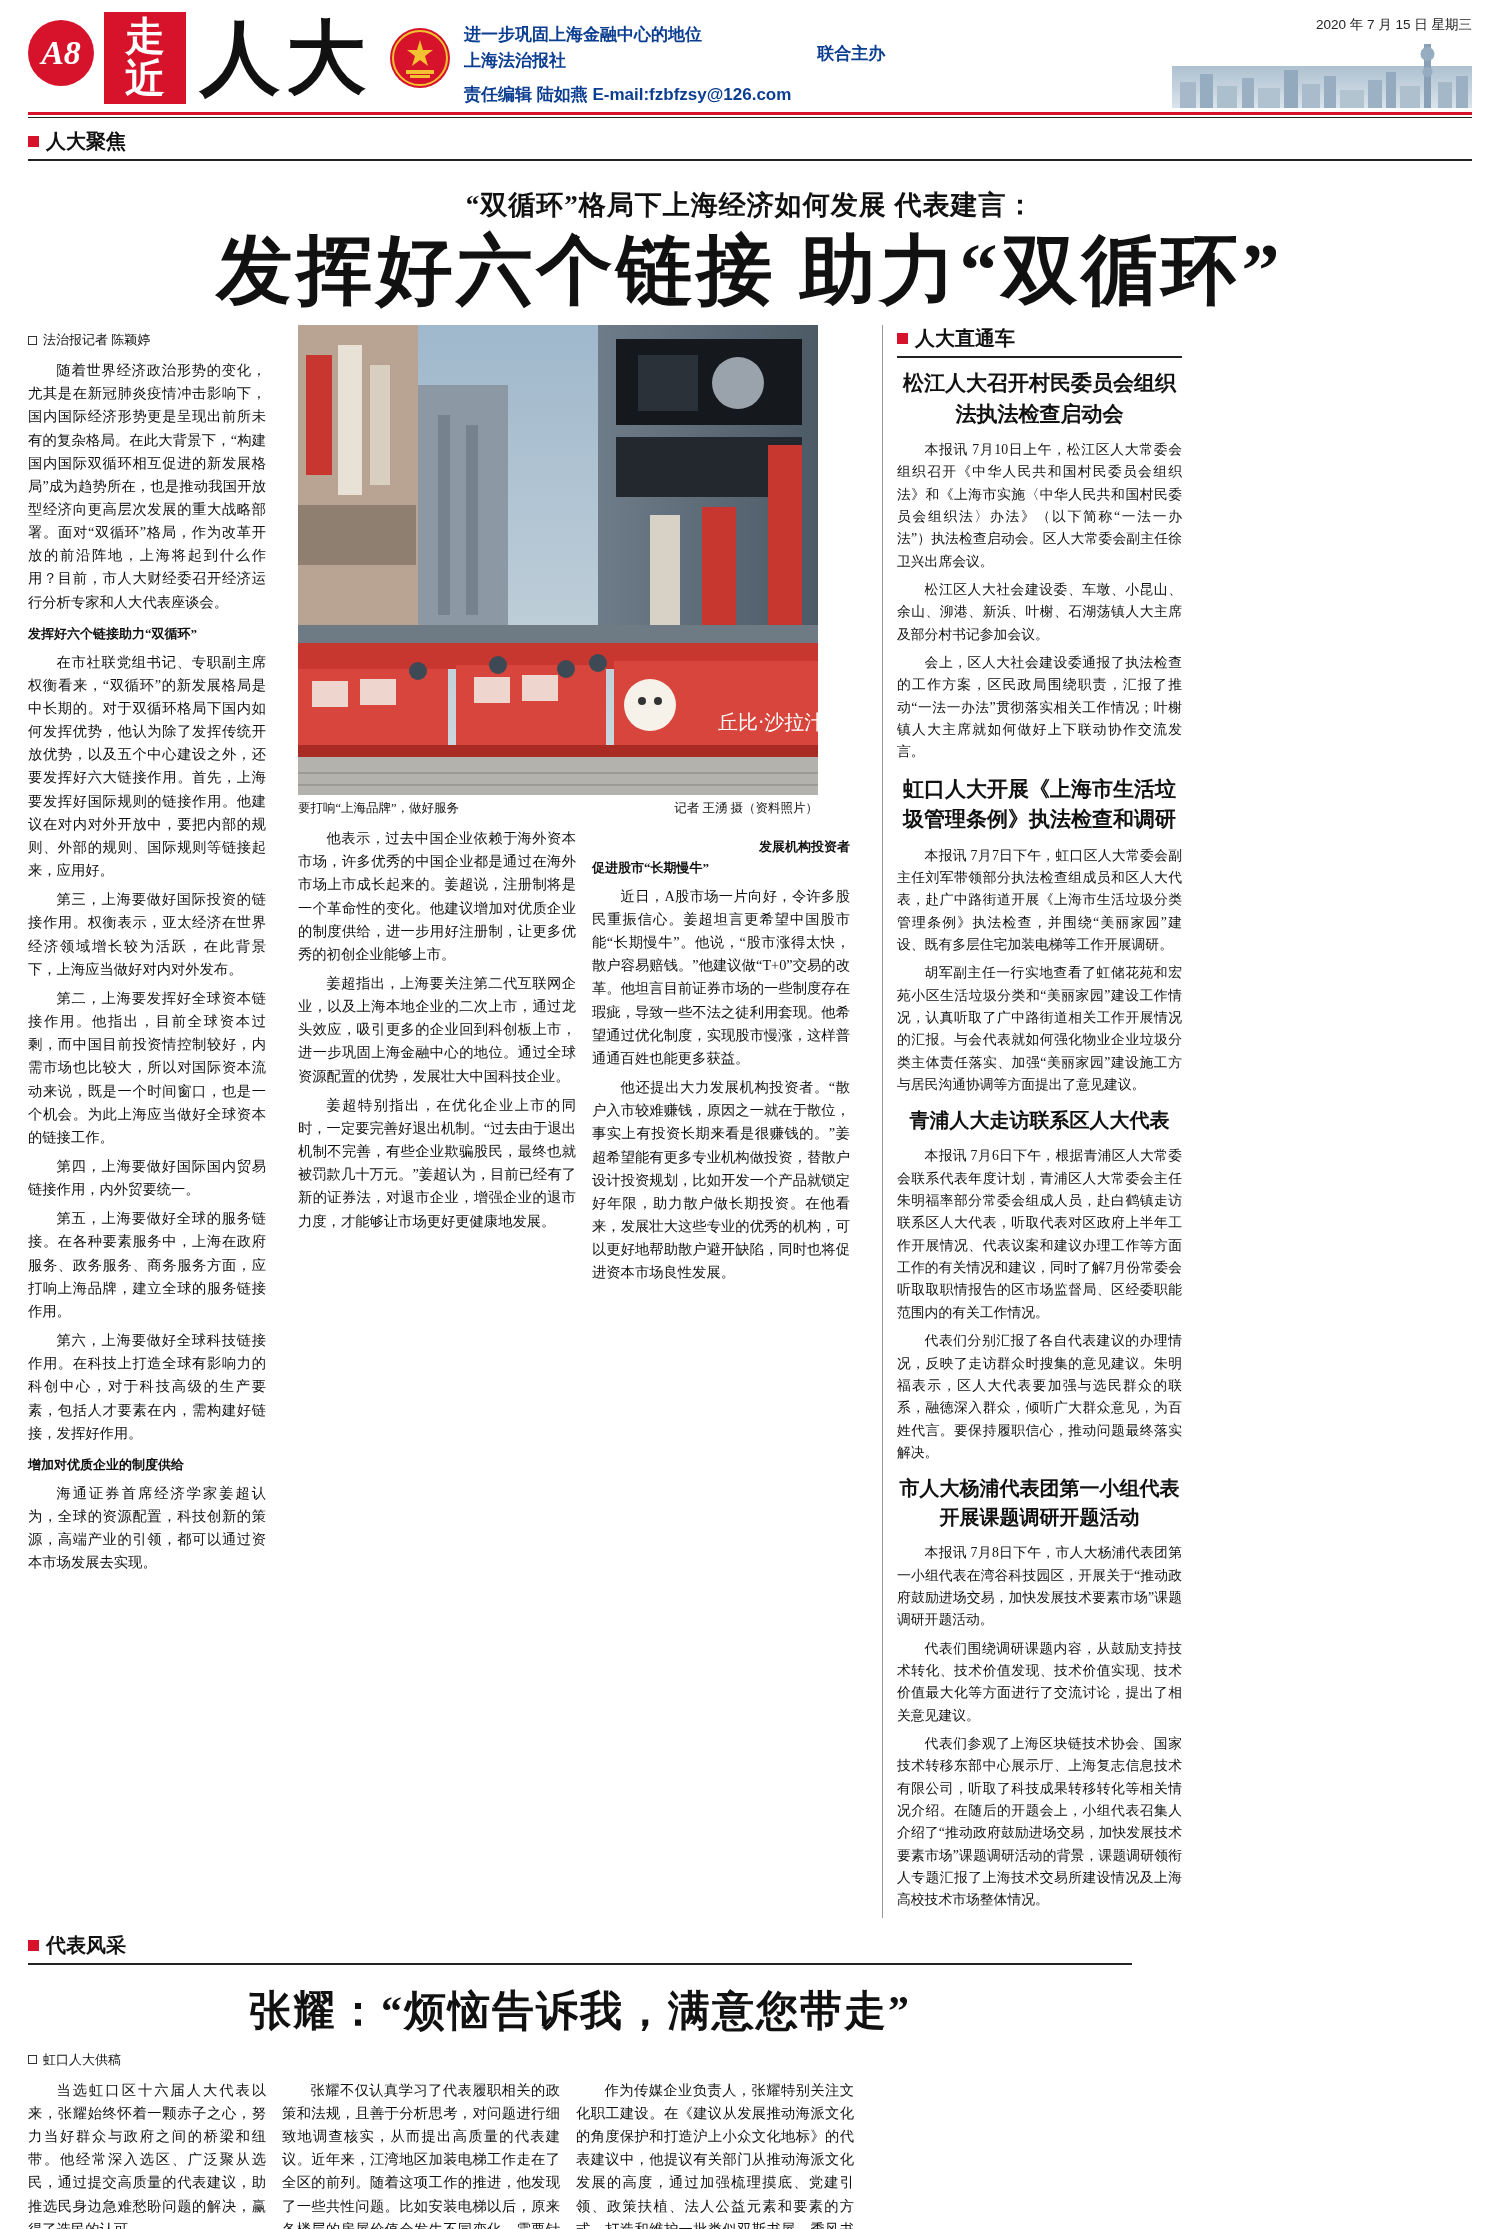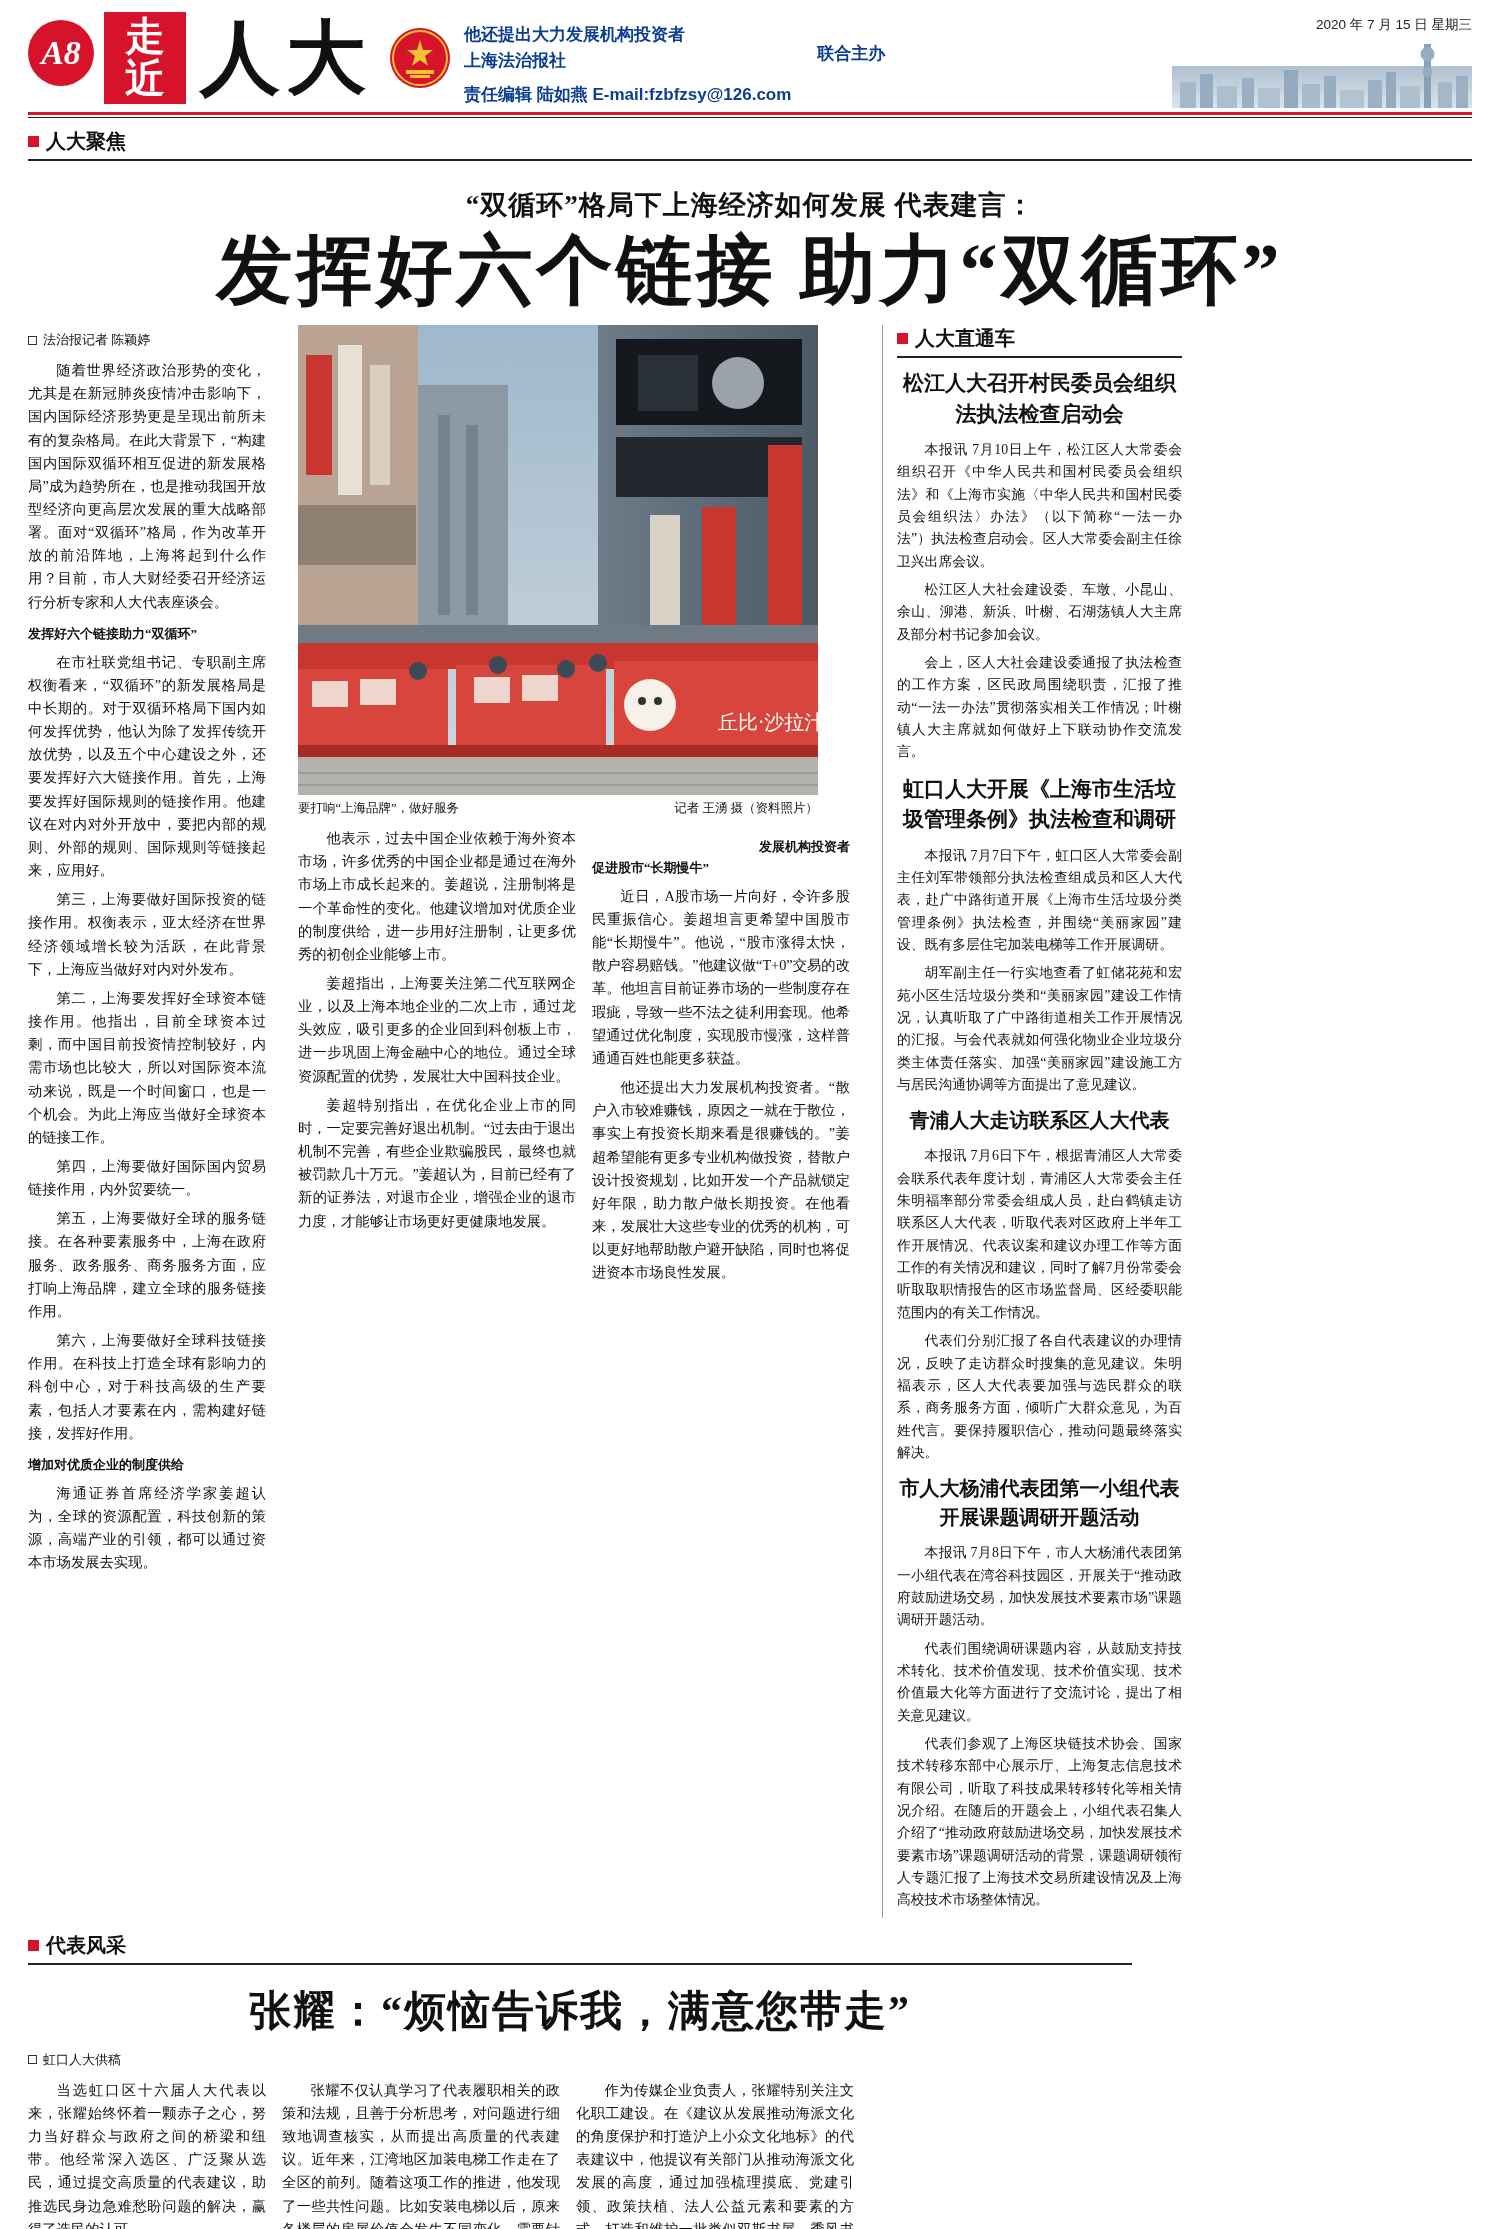--- a/index.html
+++ b/index.html
@@ -104,21 +104,21 @@
     <div class="emblem">
       <svg viewBox="0 0 64 64" width="64" height="64">
         <circle cx="32" cy="32" r="30" fill="#d6132a"></circle>
         <circle cx="32" cy="32" r="27" fill="none" stroke="#f2c230" stroke-width="2"></circle>
         <polygon points="32,14 35,24 45,24 37,30 40,40 32,34 24,40 27,30 19,24 29,24" fill="#f2c230"></polygon>
         <rect x="18" y="44" width="28" height="4" fill="#f2c230"></rect>
         <rect x="22" y="49" width="20" height="3" fill="#f2c230"></rect>
       </svg>
     </div>
     <div class="head-org">
-      <div>他还提出大力发展机构投资者</div>
+      <div>进一步巩固上海金融中心的地位</div>
       <div>上海法治报社</div>
       <div class="head-editor">责任编辑   陆如燕   E-mail:fzbfzsy@126.com</div>
     </div>
     <div class="joint">联合主办</div>
     <div class="head-date">2020 年 7 月 15 日   星期三</div>
     <svg class="skyline" viewBox="0 0 300 72" preserveAspectRatio="none">
       <defs>
         <linearGradient id="sk" x1="0" y1="0" x2="0" y2="1">
           <stop offset="0%" stop-color="#a8bccd"></stop>
             <stop offset="100%" stop-color="#d7e2ea"></stop>
@@ -286,21 +286,21 @@
 
       <div>
         <div class="side-title">虹口人大开展《上海市生活垃圾管理条例》执法检查和调研</div>
         <p class="side">本报讯   7月7日下午，虹口区人大常委会副主任刘军带领部分执法检查组成员和区人大代表，赴广中路街道开展《上海市生活垃圾分类管理条例》执法检查，并围绕“美丽家园”建设、既有多层住宅加装电梯等工作开展调研。</p>
         <p class="side">胡军副主任一行实地查看了虹储花苑和宏苑小区生活垃圾分类和“美丽家园”建设工作情况，认真听取了广中路街道相关工作开展情况的汇报。与会代表就如何强化物业企业垃圾分类主体责任落实、加强“美丽家园”建设施工方与居民沟通协调等方面提出了意见建议。</p>
       </div>
 
       <div>
         <div class="side-title small">青浦人大走访联系区人大代表</div>
         <p class="side">本报讯   7月6日下午，根据青浦区人大常委会联系代表年度计划，青浦区人大常委会主任朱明福率部分常委会组成人员，赴白鹤镇走访联系区人大代表，听取代表对区政府上半年工作开展情况、代表议案和建议办理工作等方面工作的有关情况和建议，同时了解7月份常委会听取取职情报告的区市场监督局、区经委职能范围内的有关工作情况。</p>
-        <p class="side">代表们分别汇报了各自代表建议的办理情况，反映了走访群众时搜集的意见建议。朱明福表示，区人大代表要加强与选民群众的联系，商务服务方面，倾听广大群众意见，为百姓代言。要保持履职信心，推动问题最终落实解决。</p>
+        <p class="side">代表们分别汇报了各自代表建议的办理情况，反映了走访群众时搜集的意见建议。朱明福表示，区人大代表要加强与选民群众的联系，融德深入群众，倾听广大群众意见，为百姓代言。要保持履职信心，推动问题最终落实解决。</p>
       </div>
 
       <div>
         <div class="side-title small">市人大杨浦代表团第一小组代表开展课题调研开题活动</div>
         <p class="side">本报讯   7月8日下午，市人大杨浦代表团第一小组代表在湾谷科技园区，开展关于“推动政府鼓励进场交易，加快发展技术要素市场”课题调研开题活动。</p>
         <p class="side">代表们围绕调研课题内容，从鼓励支持技术转化、技术价值发现、技术价值实现、技术价值最大化等方面进行了交流讨论，提出了相关意见建议。</p>
         <p class="side">代表们参观了上海区块链技术协会、国家技术转移东部中心展示厅、上海复志信息技术有限公司，听取了科技成果转移转化等相关情况介绍。在随后的开题会上，小组代表召集人介绍了“推动政府鼓励进场交易，加快发展技术要素市场”课题调研活动的背景，课题调研领衔人专题汇报了上海技术交易所建设情况及上海高校技术市场整体情况。</p>
       </div>
     </div>
   </div>

